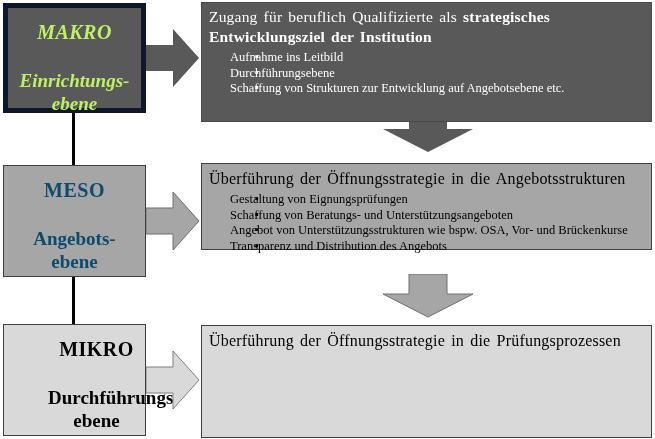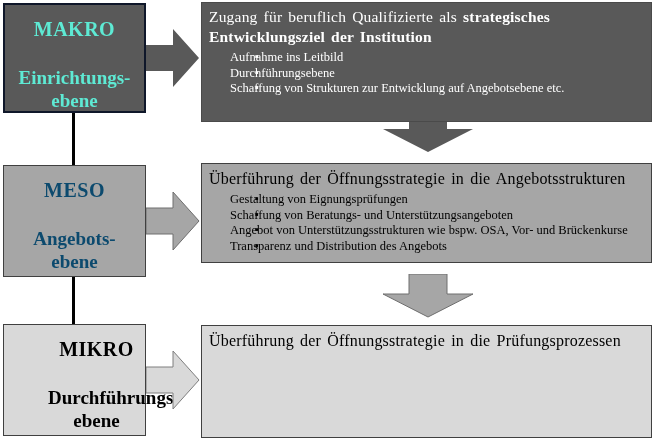--- a/index.html
+++ b/index.html
@@ -6,21 +6,21 @@
   .canvas {
     position:relative; width:655px; height:439px; background:#ffffff;
     font-family:"Liberation Serif", serif; overflow:hidden;
   }
 
   
   .level-box {
     position:absolute; left:3px; width:143px; box-sizing:border-box;
     text-align:center; font-weight:bold;
   }
-  .lb-dark   { background:#595959; border:2px solid #0f172a; color:#5eead4; }
+  .lb-dark   { background:#595959; border:5px solid #0f172a; color:#bef264;font-style:italic; }
   .lb-medium { background:#a6a6a6; border:1px solid #404040; color:#0c4a6e; }
   .lb-light  { background:#d9d9d9; border:1px solid #404040; color:#000000;padding-left:44px; }
   .level-name { font-size:20px; padding-top:13px; letter-spacing:0.5px; }
   .level-sub  { font-size:19px; margin-top:25px; line-height:23px; }
 
   
   .connector { position:absolute; left:72px; width:3px; background:#000000; }
   .conn-1 { top:113px; height:52px; }
   .conn-2 { top:277px; height:47px; }
 
@@ -108,21 +108,21 @@
       <br>
       <span class="bold">Entwicklungsziel der Institution</span>
     </div>
     <ul class="bullets">
       <li>Aufnahme ins Leitbild</li>
       <li>Durchführungsebene</li>
       <li>Schaffung von Strukturen zur Entwicklung auf Angebotsebene etc.</li>
     </ul>
   </div>
 
-  <div class="content-box cb-medium" style="top:163px; height:100px;">
+  <div class="content-box cb-medium" style="top:163px; height:87px;">
     <div class="content-title">Überführung der Öffnungsstrategie in die Angebotsstrukturen</div>
     <ul class="bullets">
       <li>Gestaltung von Eignungsprüfungen</li>
       <li>Schaffung von Beratungs- und Unterstützungsangeboten</li>
       <li>Angebot von Unterstützungsstrukturen wie bspw. OSA, Vor- und Brückenkurse</li>
       <li>Transparenz und Distribution des Angebots</li>
     </ul>
   </div>
 
   <div class="content-box cb-light" style="top:325px; height:113px;">

